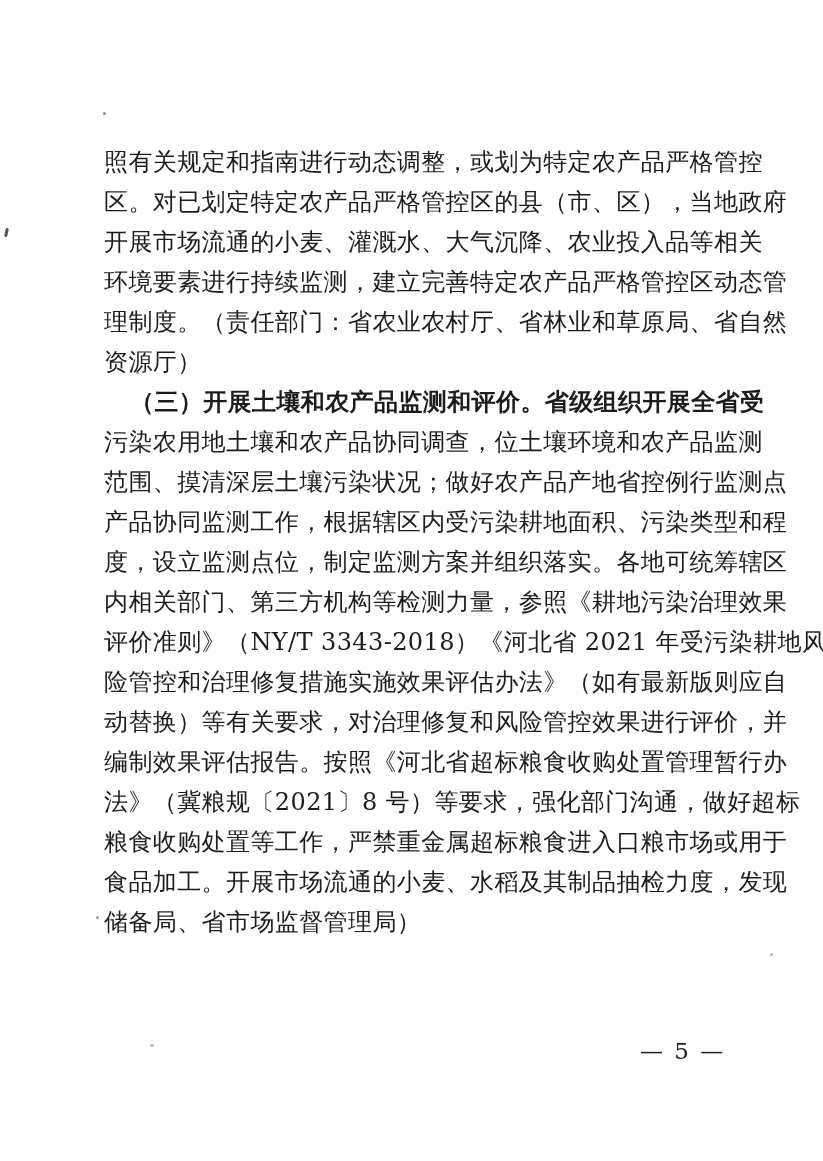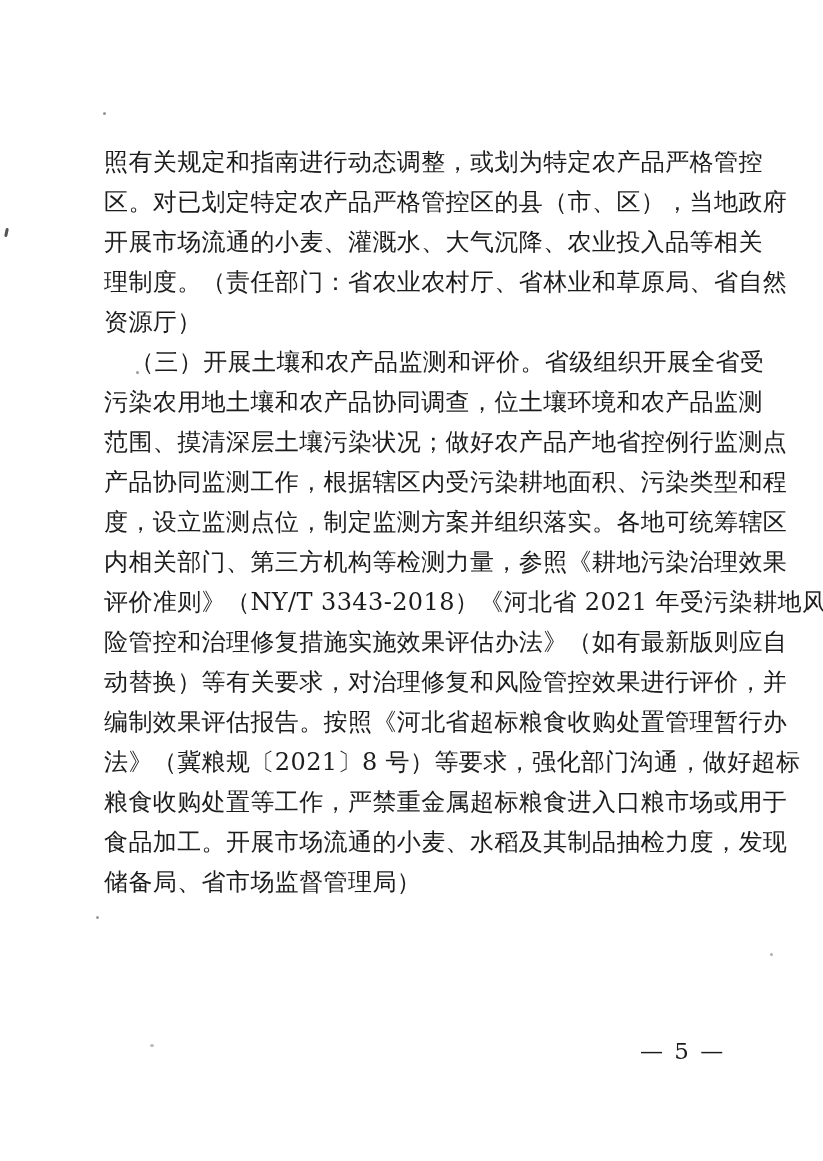--- a/index.html
+++ b/index.html
@@ -30,20 +30,21 @@
     letter-spacing: 0.4px;
     text-align: left;
   }
   .paragraph { margin: 0; }
   .line {
     white-space: nowrap;
     height: 40px;
   }
   .line.indent {
     text-indent: 26px;
+    font-weight: bold;
   }
   .page-number {
     position: absolute;
     left: 640px;
     top: 1036px;
     width: 120px;
     color: #1c1c1c;
     font-size: 23px;
     line-height: 30px;
     letter-spacing: 2px;
@@ -67,20 +68,21 @@
 <body>
 
 <div class="page">
 
   <div class="text-block">
 
     <div class="paragraph">
       <div class="line">照有关规定和指南进行动态调整，或划为特定农产品严格管控</div>
       <div class="line">区。对已划定特定农产品严格管控区的县（市、区），当地政府</div>
       <div class="line">开展市场流通的小麦、灌溉水、大气沉降、农业投入品等相关</div>
+      <div class="line">环境要素进行持续监测，建立完善特定农产品严格管控区动态管</div>
       <div class="line">理制度。（责任部门：省农业农村厅、省林业和草原局、省自然</div>
       <div class="line">资源厅）</div>
     </div>
 
     <div class="paragraph">
       <div class="line indent">（三）开展土壤和农产品监测和评价。省级组织开展全省受</div>
       <div class="line">污染农用地土壤和农产品协同调查，位土壤环境和农产品监测</div>
       <div class="line">范围、摸清深层土壤污染状况；做好农产品产地省控例行监测点</div>
       <div class="line">产品协同监测工作，根据辖区内受污染耕地面积、污染类型和程</div>
       <div class="line">度，设立监测点位，制定监测方案并组织落实。各地可统筹辖区</div>

